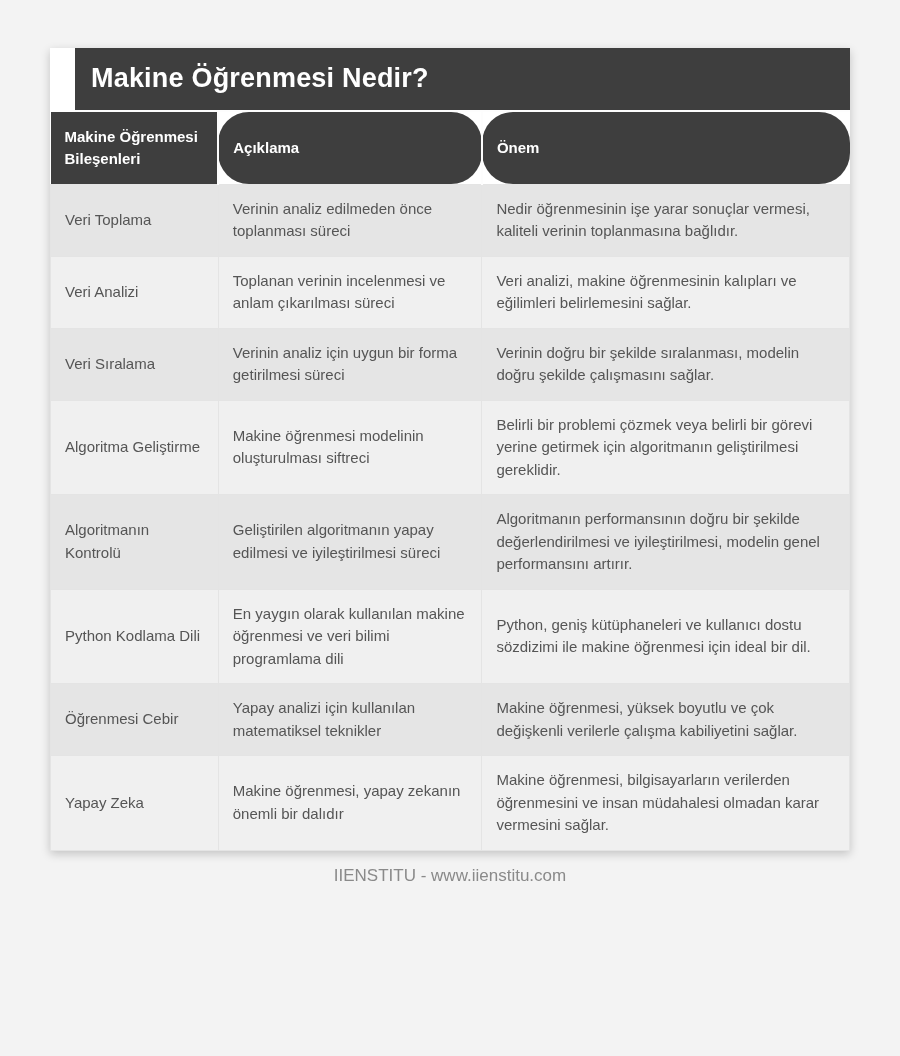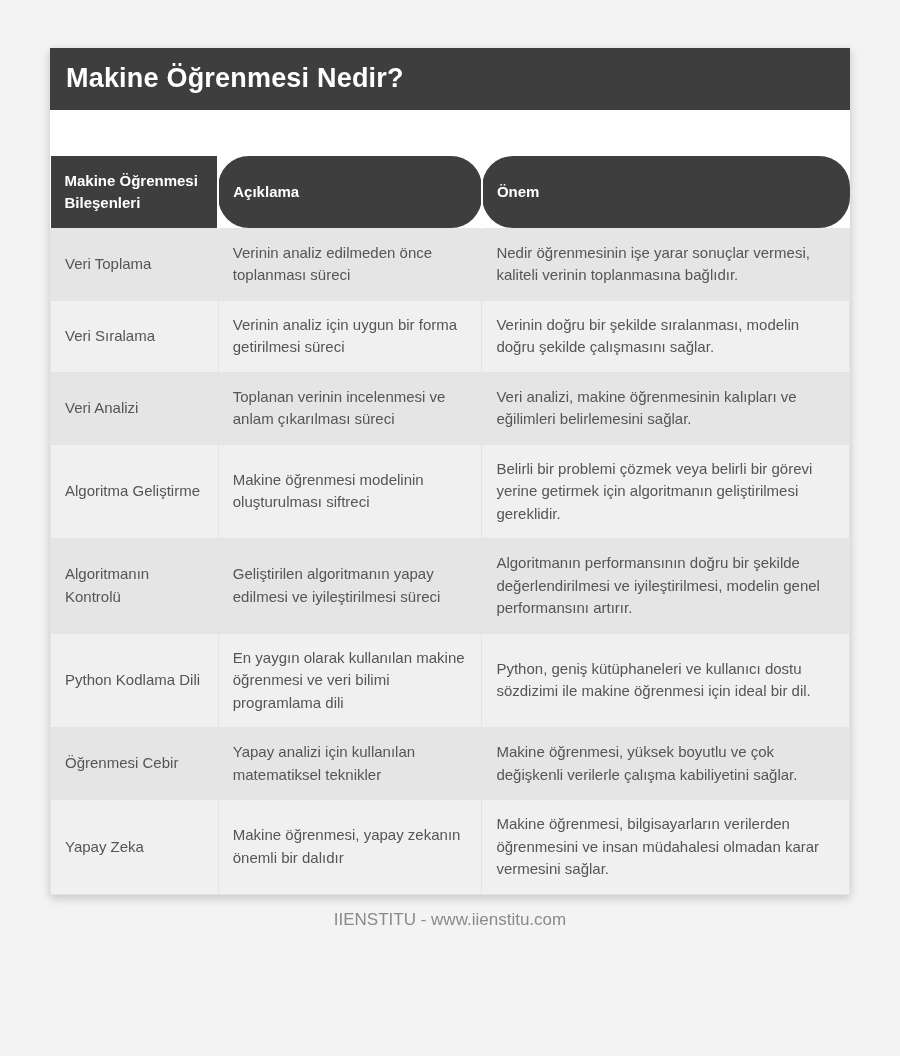--- a/index.html
+++ b/index.html
@@ -16,26 +16,26 @@
     box-shadow: 0 3px 9px rgba(0,0,0,0.20);
   }
   .card-title {
     background: #3e3e3e;
     color: #ffffff;
     font-size: 27px;
     font-weight: bold;
     padding: 15px 16px 16px 16px;
     border-bottom: 2px solid #fdfdfd;
     letter-spacing: 0.2px;
+    margin-left: 25px;
   }
   table.ml-table {
     width: 100%;
     border-collapse: collapse;
     table-layout: fixed;
-    margin-top: 44px;
   }
   .ml-table col.c1 { width: 21%; }
   .ml-table col.c2 { width: 33%; }
   .ml-table col.c3 { width: 46%; }
   .ml-table thead th {
     background: #3e3e3e;
     color: #ffffff;
     font-size: 15px;
     font-weight: bold;
     text-align: left;
@@ -82,28 +82,28 @@
         <th>Önem</th>
       </tr>
     </thead>
     <tbody id="table-body">
         <tr>
           <td>Veri Toplama</td>
           <td>Verinin analiz edilmeden önce toplanması süreci</td>
           <td>Nedir öğrenmesinin işe yarar sonuçlar vermesi, kaliteli verinin toplanmasına bağlıdır.</td>
         </tr>
         <tr>
+          <td>Veri Analizi</td>
+          <td>Toplanan verinin incelenmesi ve anlam çıkarılması süreci</td>
+          <td>Veri analizi, makine öğrenmesinin kalıpları ve eğilimleri belirlemesini sağlar.</td>
+        </tr>
+        <tr>
           <td>Veri Sıralama</td>
           <td>Verinin analiz için uygun bir forma getirilmesi süreci</td>
           <td>Verinin doğru bir şekilde sıralanması, modelin doğru şekilde çalışmasını sağlar.</td>
-        </tr>
-        <tr>
-          <td>Veri Analizi</td>
-          <td>Toplanan verinin incelenmesi ve anlam çıkarılması süreci</td>
-          <td>Veri analizi, makine öğrenmesinin kalıpları ve eğilimleri belirlemesini sağlar.</td>
         </tr>
         <tr>
           <td>Algoritma Geliştirme</td>
           <td>Makine öğrenmesi modelinin oluşturulması siftreci</td>
           <td>Belirli bir problemi çözmek veya belirli bir görevi yerine getirmek için algoritmanın geliştirilmesi gereklidir.</td>
         </tr>
         <tr>
           <td>Algoritmanın Kontrolü</td>
           <td>Geliştirilen algoritmanın yapay edilmesi ve iyileştirilmesi süreci</td>
           <td>Algoritmanın performansının doğru bir şekilde değerlendirilmesi ve iyileştirilmesi, modelin genel performansını artırır.</td>

